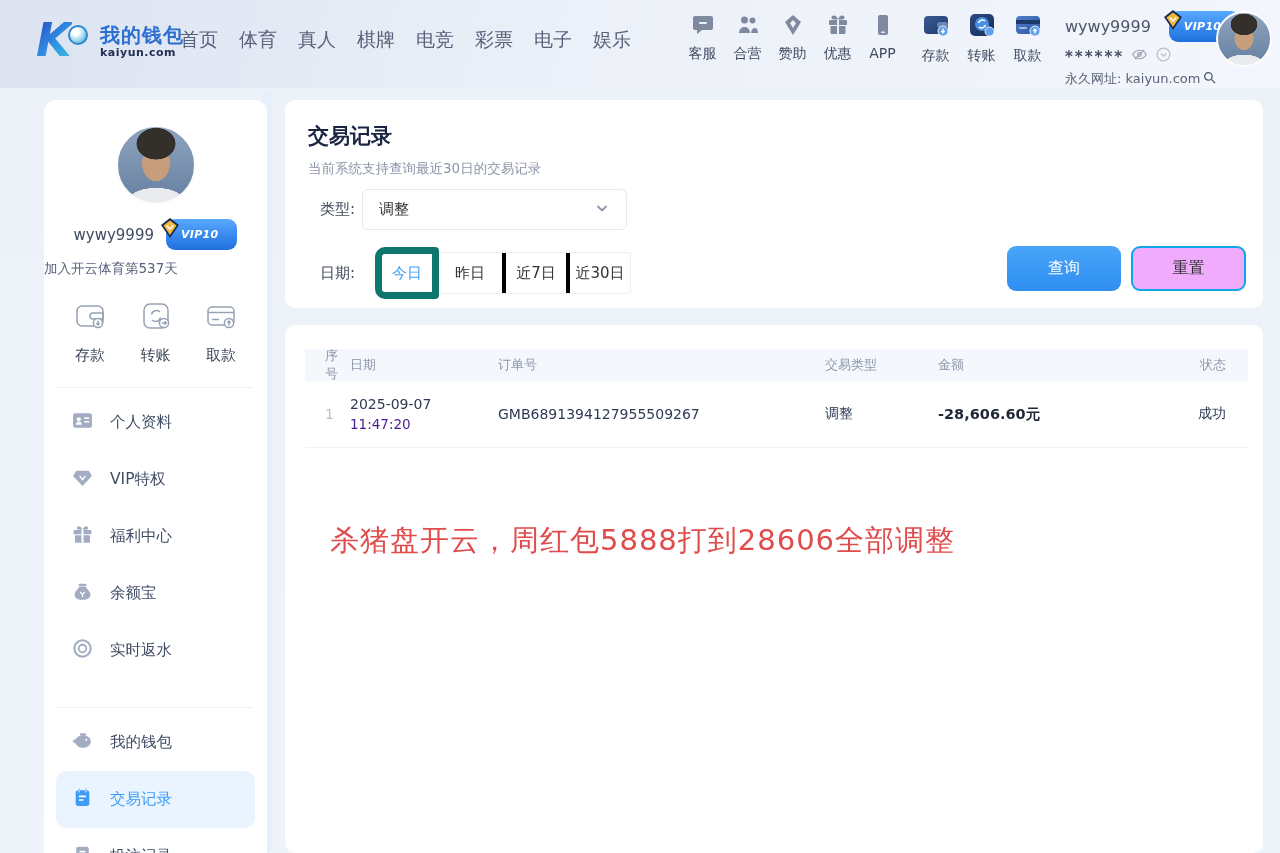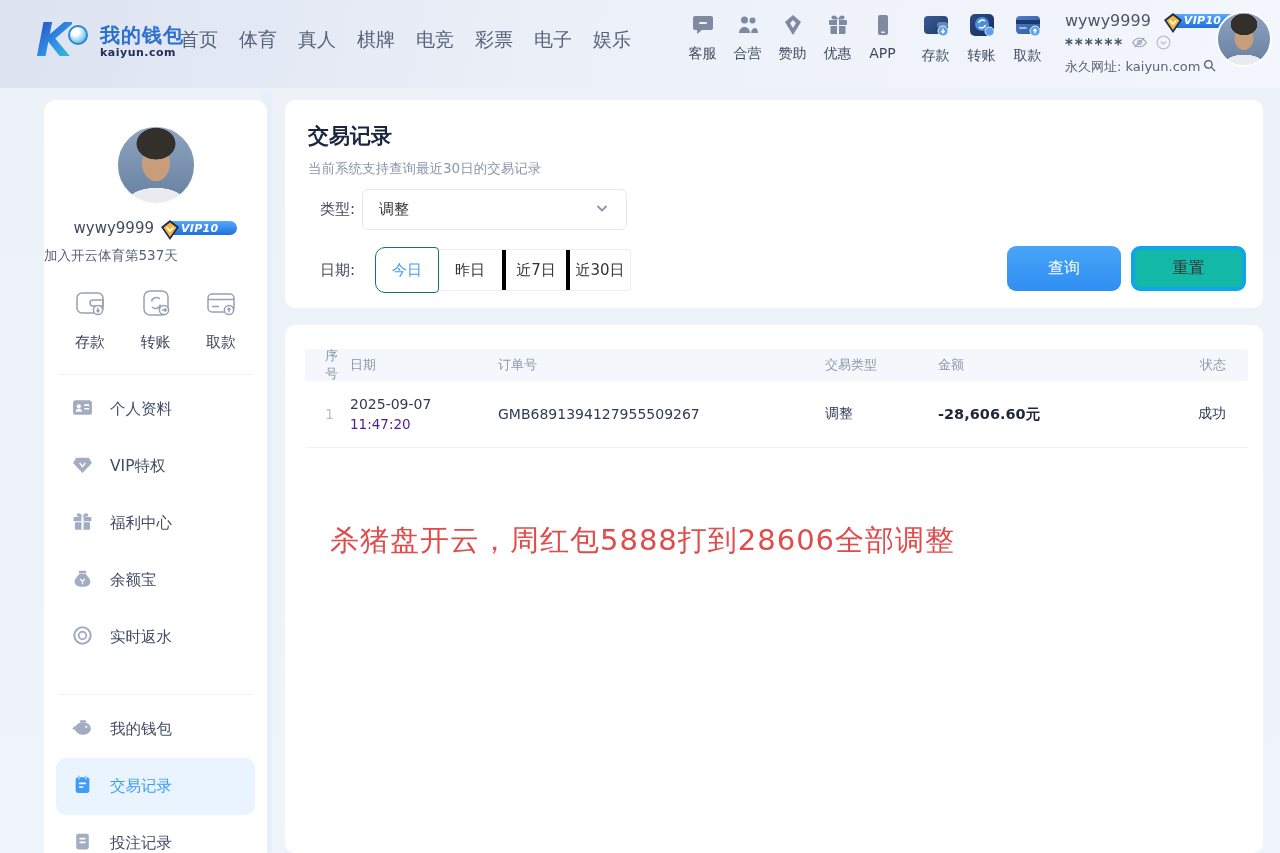--- a/index.html
+++ b/index.html
@@ -35,21 +35,21 @@
   .tool-label { font-size:14px; color:#3f4a5e; white-space:nowrap; }
 
   .wallet-tools { position:absolute; left:913px; top:11px; display:flex; gap:1px; }
   .wtool { width:45px; display:flex; flex-direction:column; align-items:center; gap:4px; cursor:pointer; }
   .wtool svg { width:28px; height:28px; }
   .wtool-label { font-size:14px; color:#3f4a5e; white-space:nowrap; }
 
   .user-block { position:absolute; left:1065px; top:11px; width:148px; }
   .u-row1 { display:flex; align-items:center; gap:6px; }
   .u-name { font-size:16px; color:#4b5568; }
-  .vip-badge { position:relative; display:inline-flex; align-items:center; height:14px;
+  .vip-badge { position:relative; display:inline-flex; align-items:center; height:31px;
     background:linear-gradient(180deg,#58a9ff,#1e6fdd); border-radius:9px;
     padding:0 19px 0 15px; margin-left:12px; }
   .vip-text { color:#fff; font-size:11px; font-weight:bold; font-style:italic; letter-spacing:.3px; }
   .vip-gem { position:absolute; left:-8px; top:-3px; width:24px; height:24px; }
   .u-row2 { display:flex; align-items:center; gap:7px; margin-top:4px; }
   .u-stars { font-size:15px; font-weight:bold; letter-spacing:2px; color:#454f63; }
   .u-row2 svg { width:17px; height:17px; }
   .u-row3 { display:flex; align-items:center; gap:2px; margin-top:3px; font-size:13px; color:#5a6375; white-space:nowrap; }
   .u-row3 svg { width:15px; height:15px; }
 
@@ -92,33 +92,33 @@
   .filter-row { position:absolute; left:35px; display:flex; align-items:center; }
   .type-row { top:89px; }
   .date-row { top:147px; }
   .f-label { width:42px; font-size:15px; color:#404a5c; flex:none; }
   .select-box, .date-box { width:265px; height:41px; border:1px solid #e4e8ef; border-radius:6px;
     background:#fff; display:flex; align-items:center; justify-content:space-between;
     padding:0 16px; font-size:15px; color:#333; cursor:pointer; }
   .date-box { height:42px; font-size:14.5px; }
   .select-box svg { width:16px; height:16px; }
   .date-box svg { width:19px; height:19px; }
-  .range-today { margin-left:13px; width:64px; height:46px; background:#fff; border:1px solid #0f766e;
+  .range-today { margin-left:13px; width:64px; height:52px; background:#fff; border:7px solid #0f766e;
     border-radius:10px 4px 4px 10px; color:#3e9cf7; font-size:15px; cursor:pointer;
     font-family:Liberation Sans, sans-serif; position:relative; z-index:2; }
   .range-group { display:flex; height:42px; border:1px solid #ebeef3; border-left:none;
     border-radius:0 4px 4px 0; margin-left:-1px; background:#fff; }
   .range-btn { width:64px; border:none; border-left:4px solid #000000; background:transparent;
     color:#333; font-size:15px; cursor:pointer; font-family:inherit; }
   .range-btn:first-child { border-left:none; }
   .btn-query { position:absolute; left:722px; top:146px; width:114px; height:45px; border:none;
     border-radius:9px; background:linear-gradient(180deg,#48a5f9,#2f8ef1); color:#fff;
     font-size:16px; cursor:pointer; font-family:inherit; }
   .btn-reset { position:absolute; left:846px; top:146px; width:115px; height:45px;
-    border:4px solid #0ea5e9; border-radius:9px; background:#14b8a6; color:#333;
+    border:2px solid #0ea5e9; border-radius:9px; background:#f0abfc; color:#333;
     font-size:16px; cursor:pointer; font-family:inherit; }
 
   .table-panel { top:325px; height:528px; padding:24px 15px 0 20px; }
   .t-head { display:flex; align-items:center; height:32px; background:#f4f7fb; border-radius:2px;
     font-size:13px; color:#8e98ab; }
   .t-row { display:flex; align-items:center; height:67px; border-bottom:1px solid #eef1f6;
     font-size:14px; color:#2f3b55; }
   .c-idx { width:45px; padding-left:20px; flex:none; }
   .c-date { width:148px; flex:none; }
   .c-order { width:327px; flex:none; }

